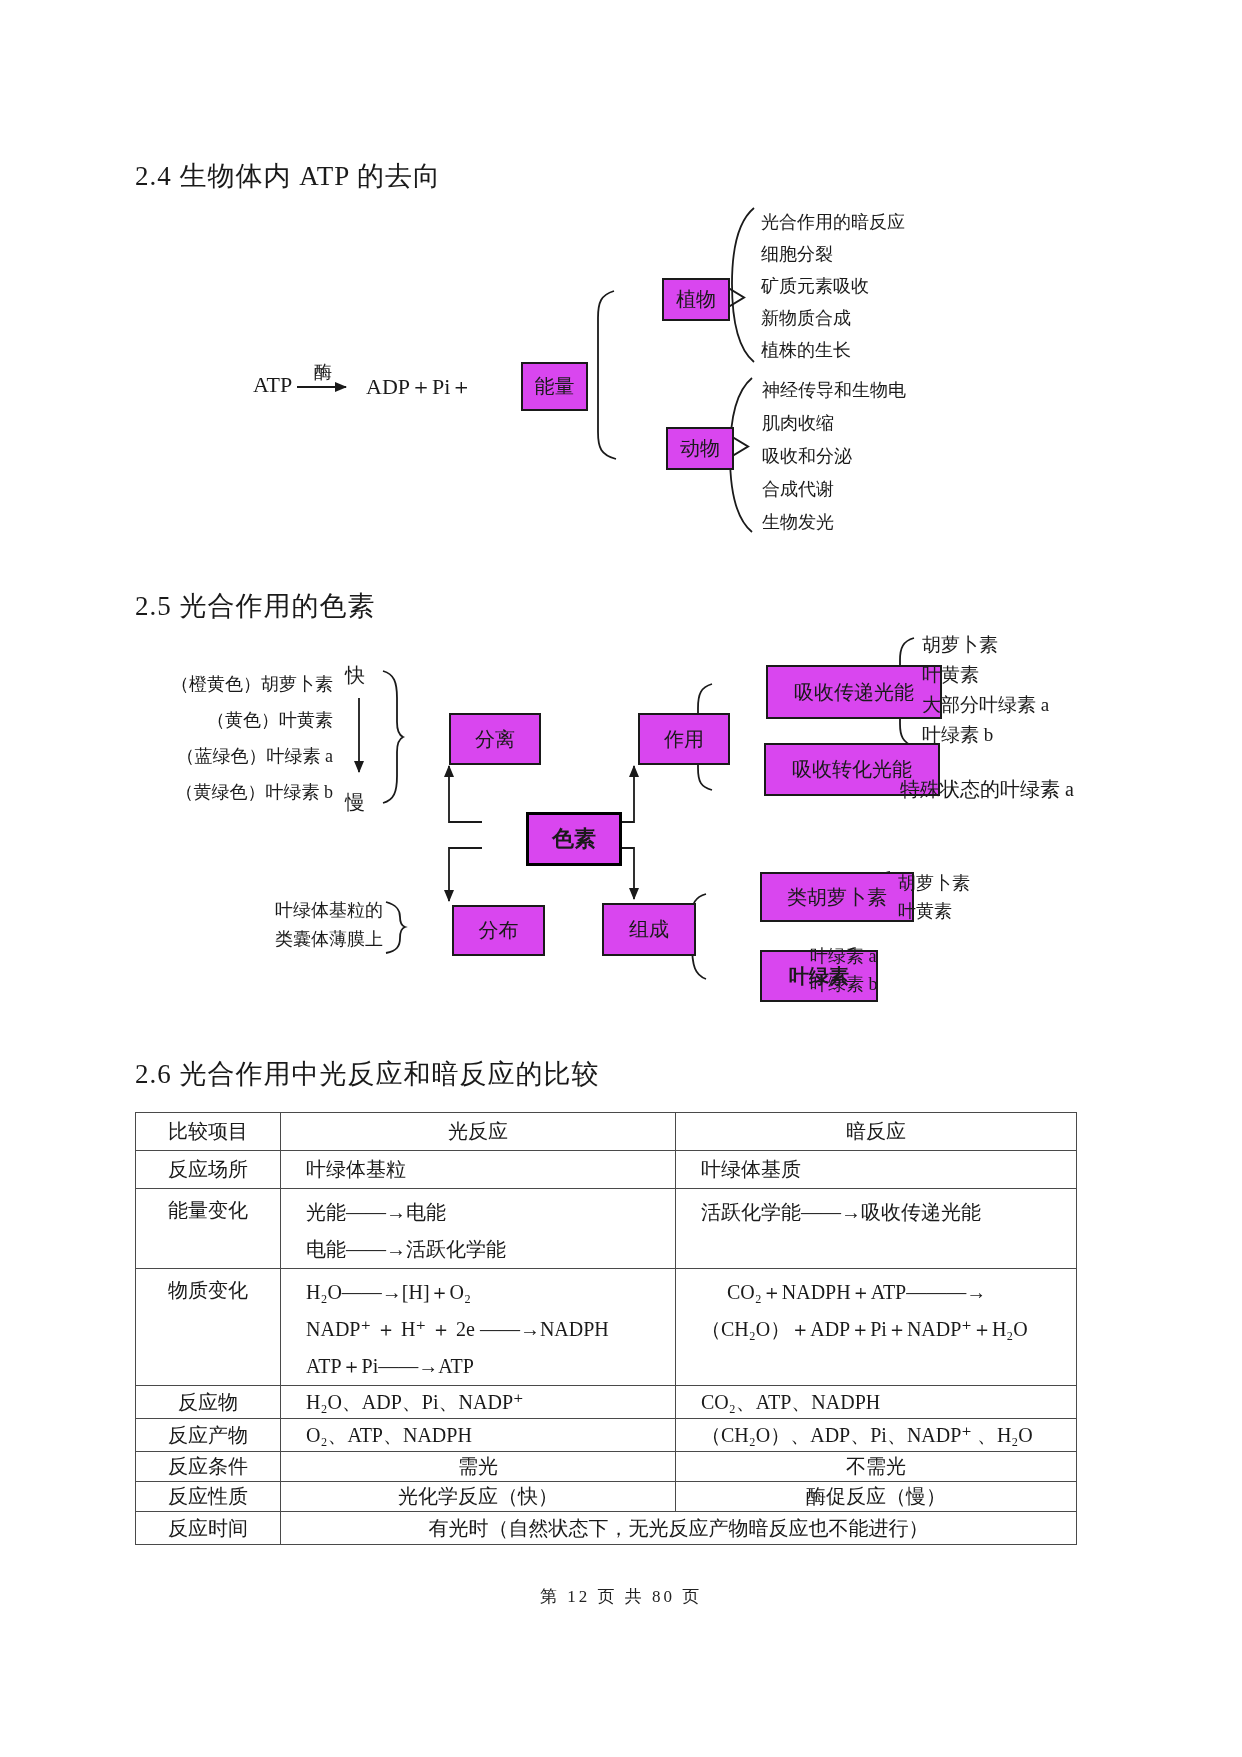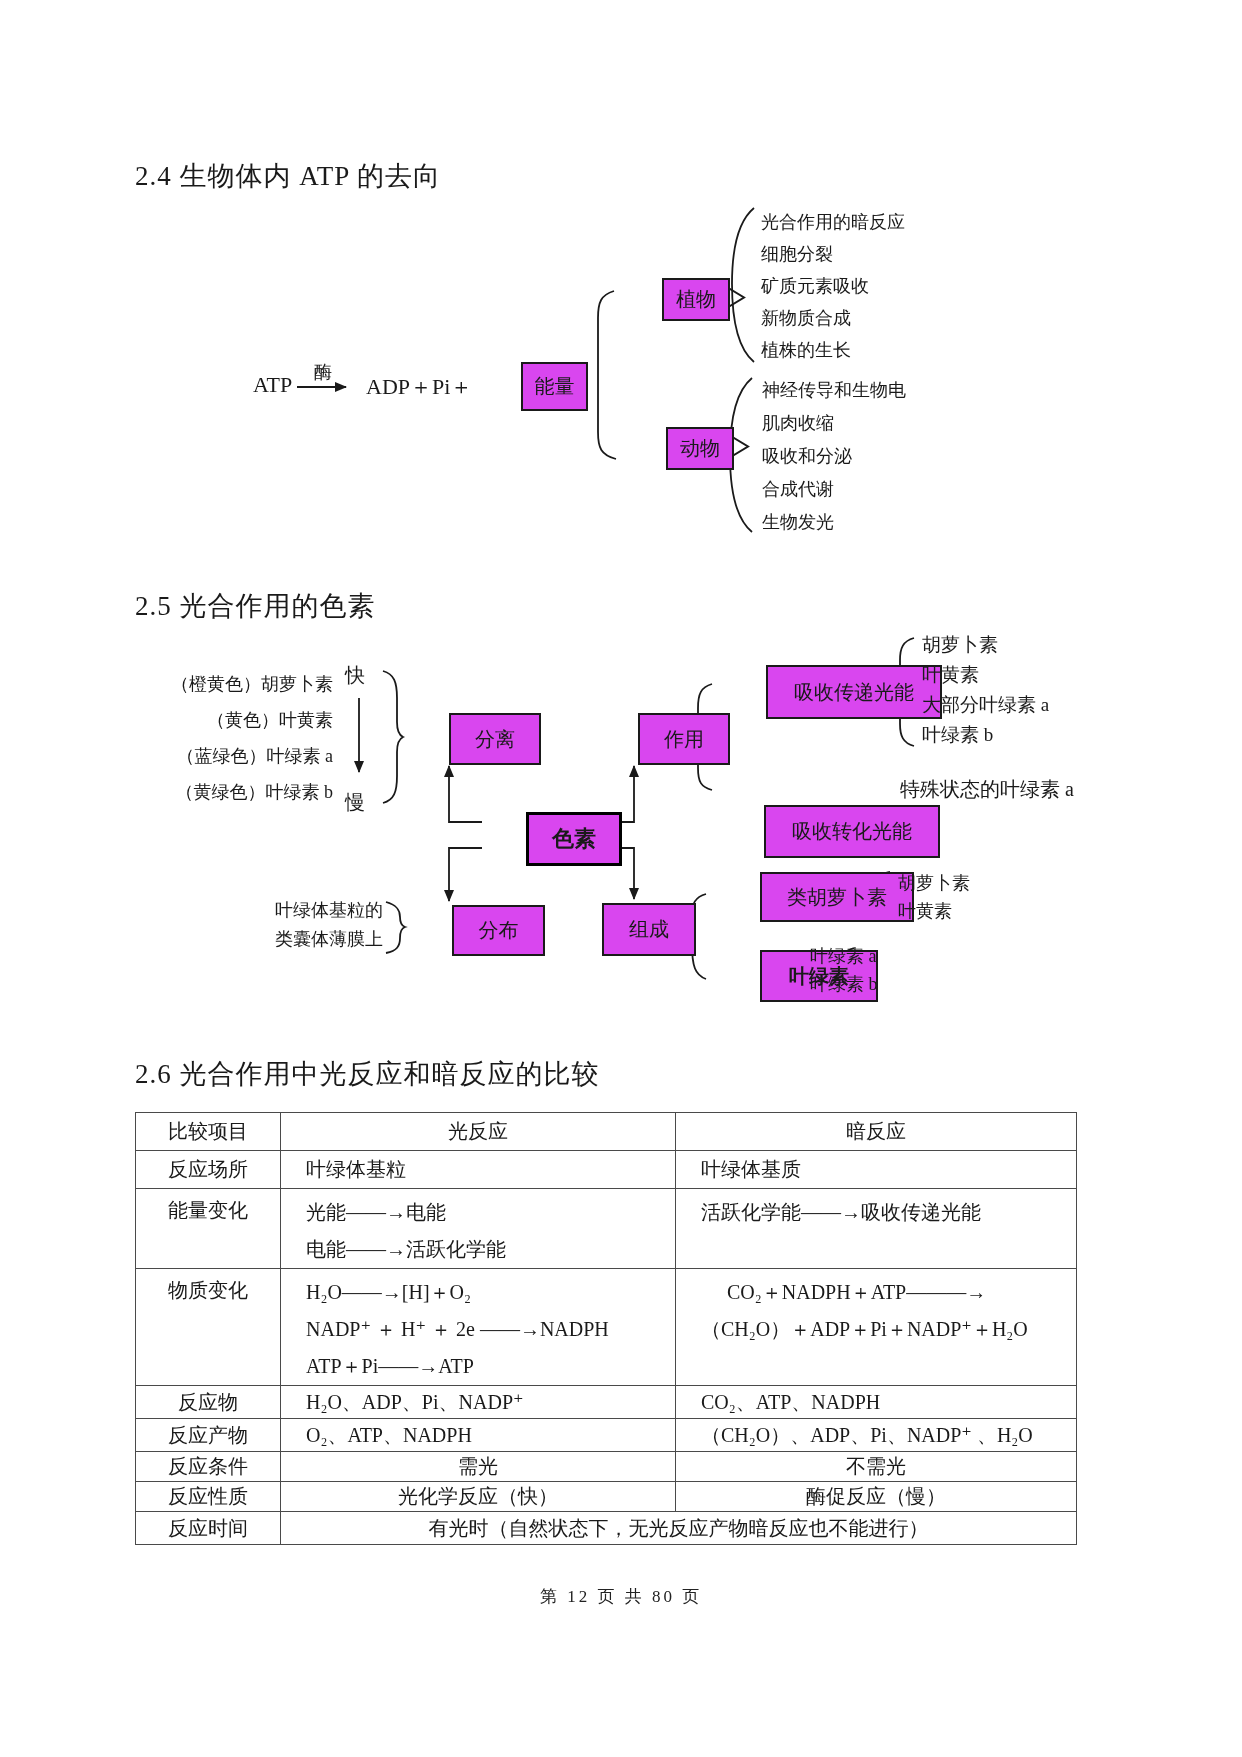--- a/index.html
+++ b/index.html
@@ -119,21 +119,21 @@
   <div class="t" style="left:345px;top:662px;">快</div>
   <div class="t" style="left:345px;top:789px;">慢</div>
 
   <div class="box" style="left:405px;top:713px;width:88px;height:48px;">分离</div>
   <div class="box" style="left:594px;top:713px;width:88px;height:48px;">作用</div>
   <div class="box box-bold" style="left:482px;top:812px;width:90px;height:48px;">色素</div>
   <div class="box" style="left:408px;top:905px;width:89px;height:47px;">分布</div>
   <div class="box" style="left:558px;top:903px;width:90px;height:49px;">组成</div>
 
   <div class="box" style="left:722px;top:665px;width:172px;height:50px;">吸收传递光能</div>
-  <div class="box" style="left:720px;top:805px;width:172px;height:49px;text-align:right;">吸收转化光能</div>
+  <div class="box" style="left:720px;top:743px;width:172px;height:49px;text-align:right;">吸收转化光能</div>
 
   <div class="stack" style="left:922px;top:630px;line-height:30px;">
     <div class="li" style="font-size:19px;">胡萝卜素</div>
     <div class="li" style="font-size:19px;">叶黄素</div>
     <div class="li" style="font-size:19px;">大部分叶绿素 a</div>
     <div class="li" style="font-size:19px;">叶绿素 b</div>
   </div>
 
   <div class="t" style="left:900px;top:776px;">特殊状态的叶绿素 a</div>
 

